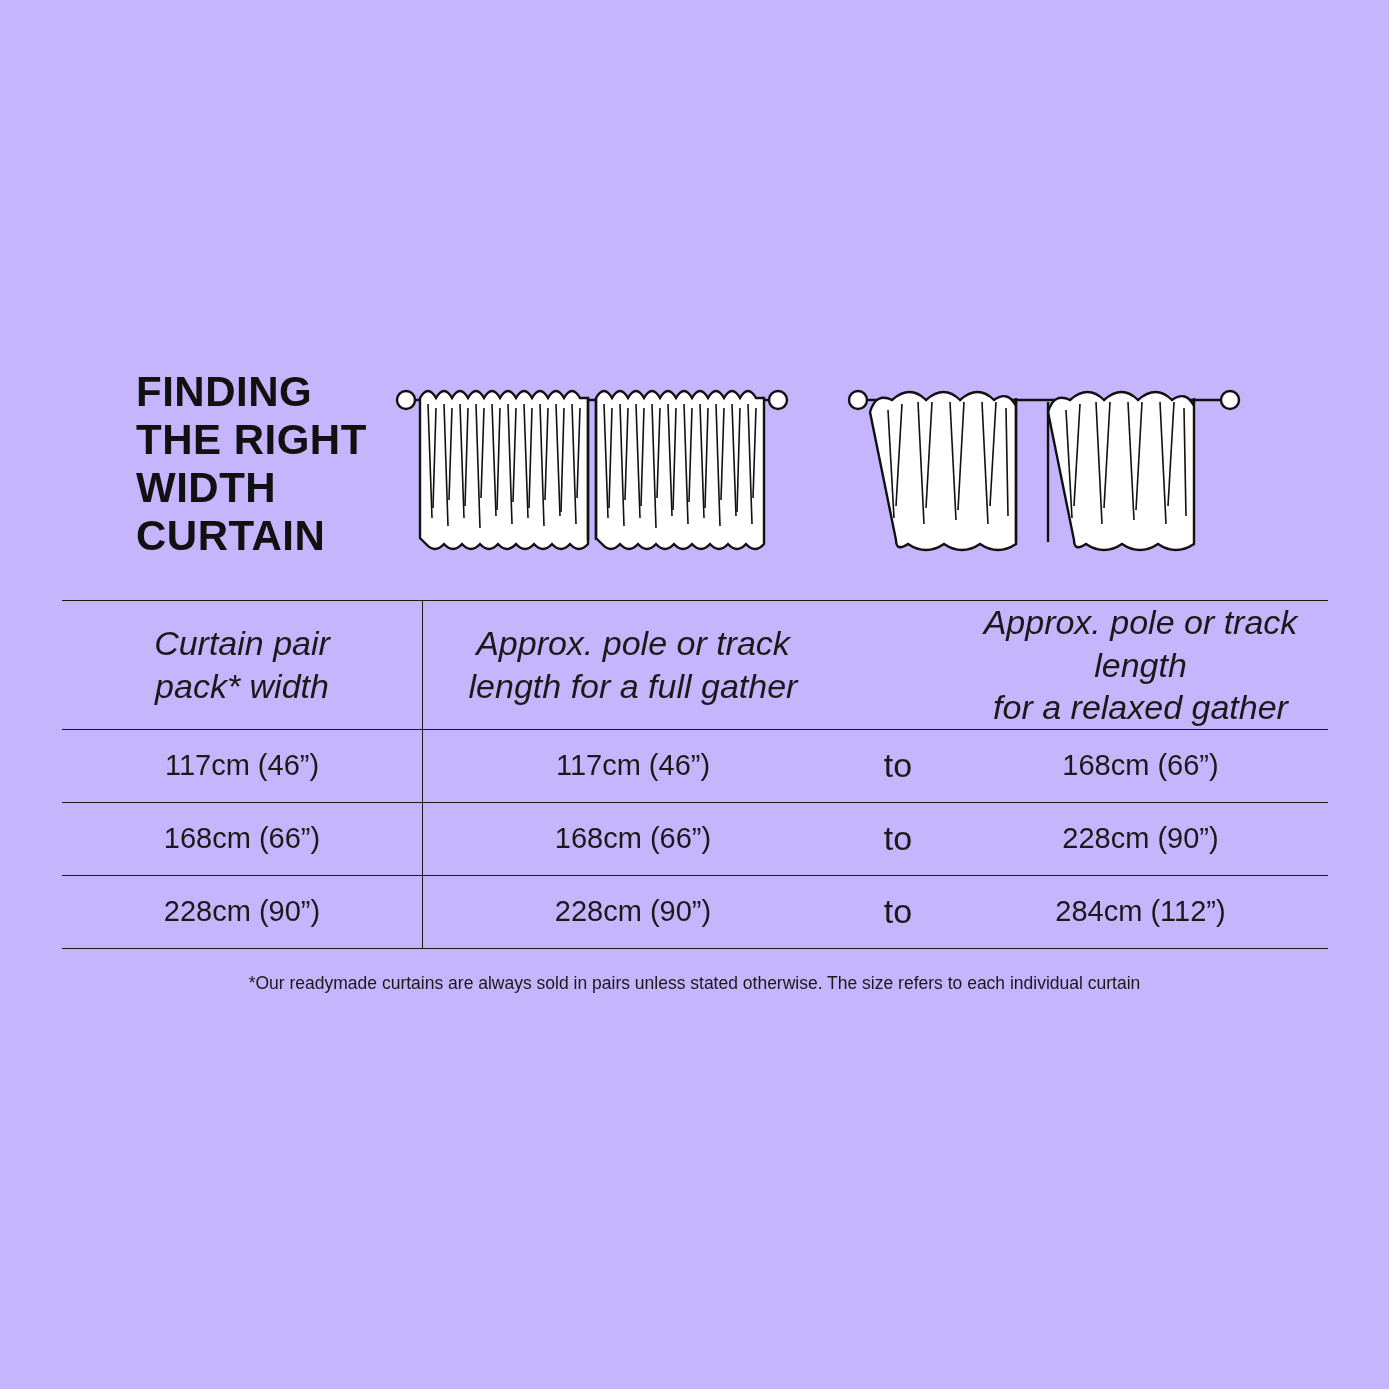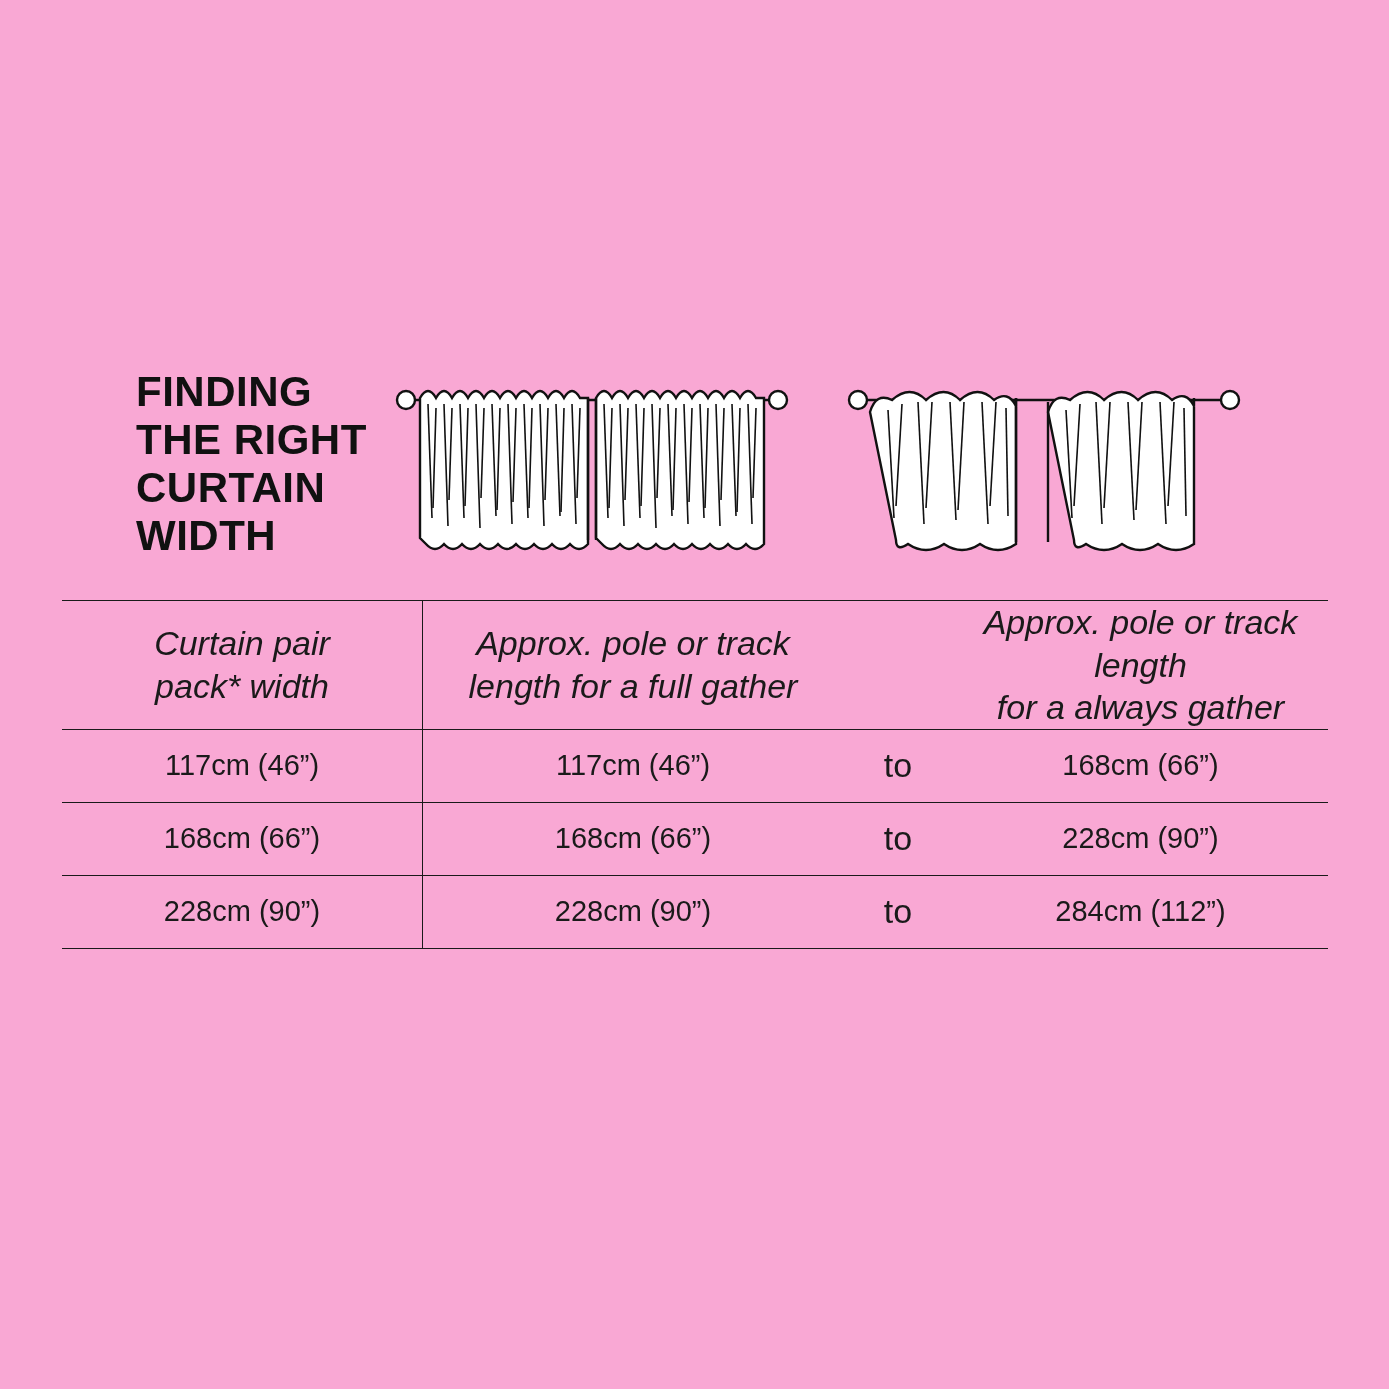--- a/index.html
+++ b/index.html
@@ -11,21 +11,21 @@
     width: 1389px;
     height: 1389px;
     font-family: "Liberation Sans", sans-serif;
     color: #1a1a1a;
     overflow: hidden;
   }
   .page {
     position: relative;
     width: 1389px;
     height: 1389px;
-    background: #f9a8d4;
+    background: #c4b5fd;
   }
   .content {
     position: absolute;
     left: 62px;
     top: 360px;
     width: 1265px;
   }
 
   
   .header-row {
@@ -108,22 +108,22 @@
 <body>
 
 <div class="page">
   <div class="content">
 
     <div class="header-row">
 
       <div class="title">
         <span class="line">FINDING</span>
         <span class="line">THE RIGHT</span>
+        <span class="line">WIDTH</span>
         <span class="line">CURTAIN</span>
-        <span class="line">WIDTH</span>
       </div>
 
       <div class="illos">
 
         <div>
           <svg width="400" height="220" viewBox="0 0 400 220" fill="none" stroke="#111" stroke-width="2.4">
 
             <line x1="18" y1="32" x2="382" y2="32" stroke-width="2.6"></line>
             <circle cx="14" cy="32" r="9" fill="#fff"></circle>
             <circle cx="386" cy="32" r="9" fill="#fff"></circle>
@@ -233,21 +233,21 @@
             <span>Curtain pair</span><br>
             <span>pack* width</span>
           </th>
           <th class="col-full">
             <span>Approx. pole or track</span><br>
             <span>length for a full gather</span>
           </th>
           <th class="col-to"></th>
           <th class="col-relax">
             <span>Approx. pole or track length</span><br>
-            <span>for a always gather</span>
+            <span>for a relaxed gather</span>
           </th>
         </tr>
       </thead>
       <tbody>
         <tr>
           <td class="col-pack">117cm (46”)</td>
           <td class="col-full">117cm (46”)</td>
           <td class="col-to to-cell">to</td>
           <td class="col-relax">168cm (66”)</td>
         </tr>
@@ -260,16 +260,17 @@
         <tr>
           <td class="col-pack">228cm (90”)</td>
           <td class="col-full">228cm (90”)</td>
           <td class="col-to to-cell">to</td>
           <td class="col-relax">284cm (112”)</td>
         </tr>
       </tbody>
     </table>
 
     <div class="footnote">
+      <span class="fn-line">*Our readymade curtains are always sold in pairs unless stated otherwise. The size refers to each individual curtain</span>
     </div>
 
   </div>
 </div>
 
 </body></html>

